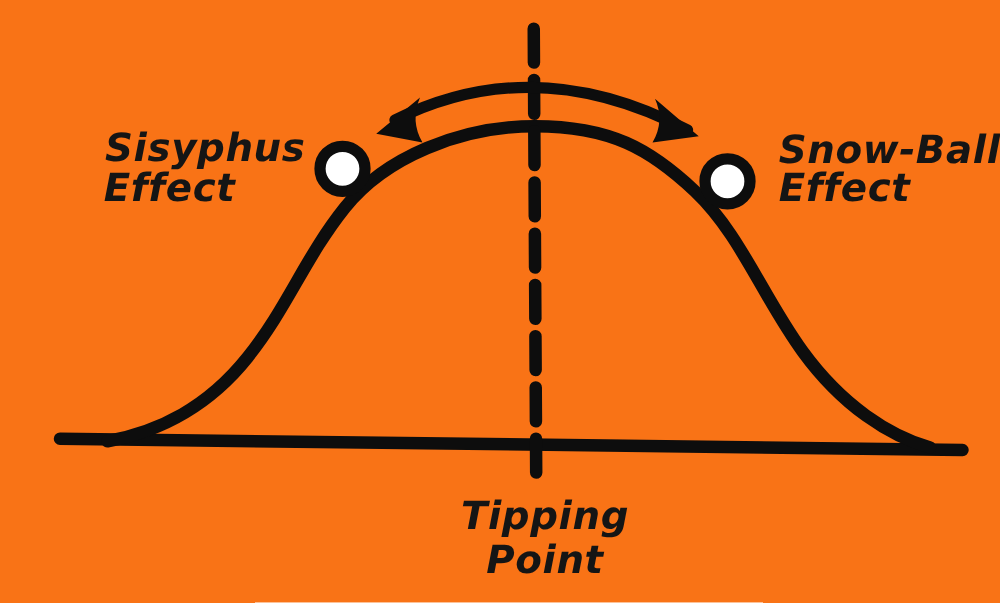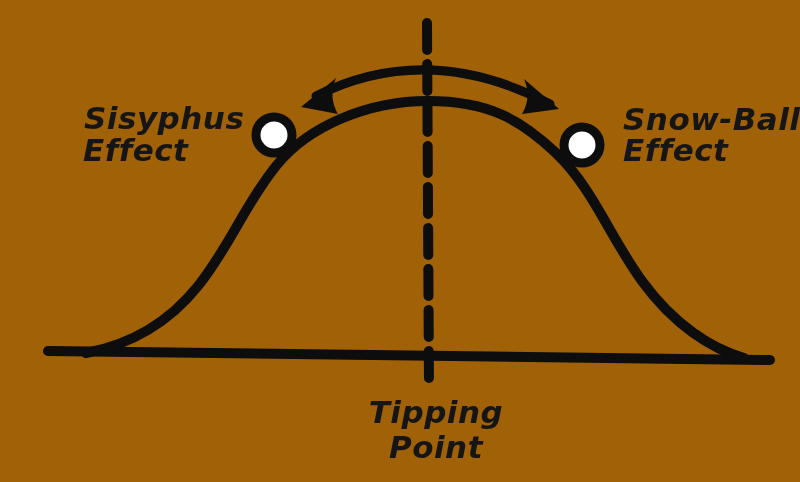--- a/index.html
+++ b/index.html
@@ -4,21 +4,21 @@
 <style>
   html, body {
     margin: 0;
     padding: 0;
     background: #ffffff;
   }
   .stage {
     position: relative;
     width: 800px;
     height: 482px;
-    background: #a16207;
+    background: #f97316;
     overflow: hidden;
     font-family: "DejaVu Sans", "Liberation Sans", sans-serif;
   }
   svg { display: block; }
   .ink-stroke {
     fill: none;
     stroke: #0d0d0d;
     stroke-linecap: round;
     stroke-linejoin: round;
   }

